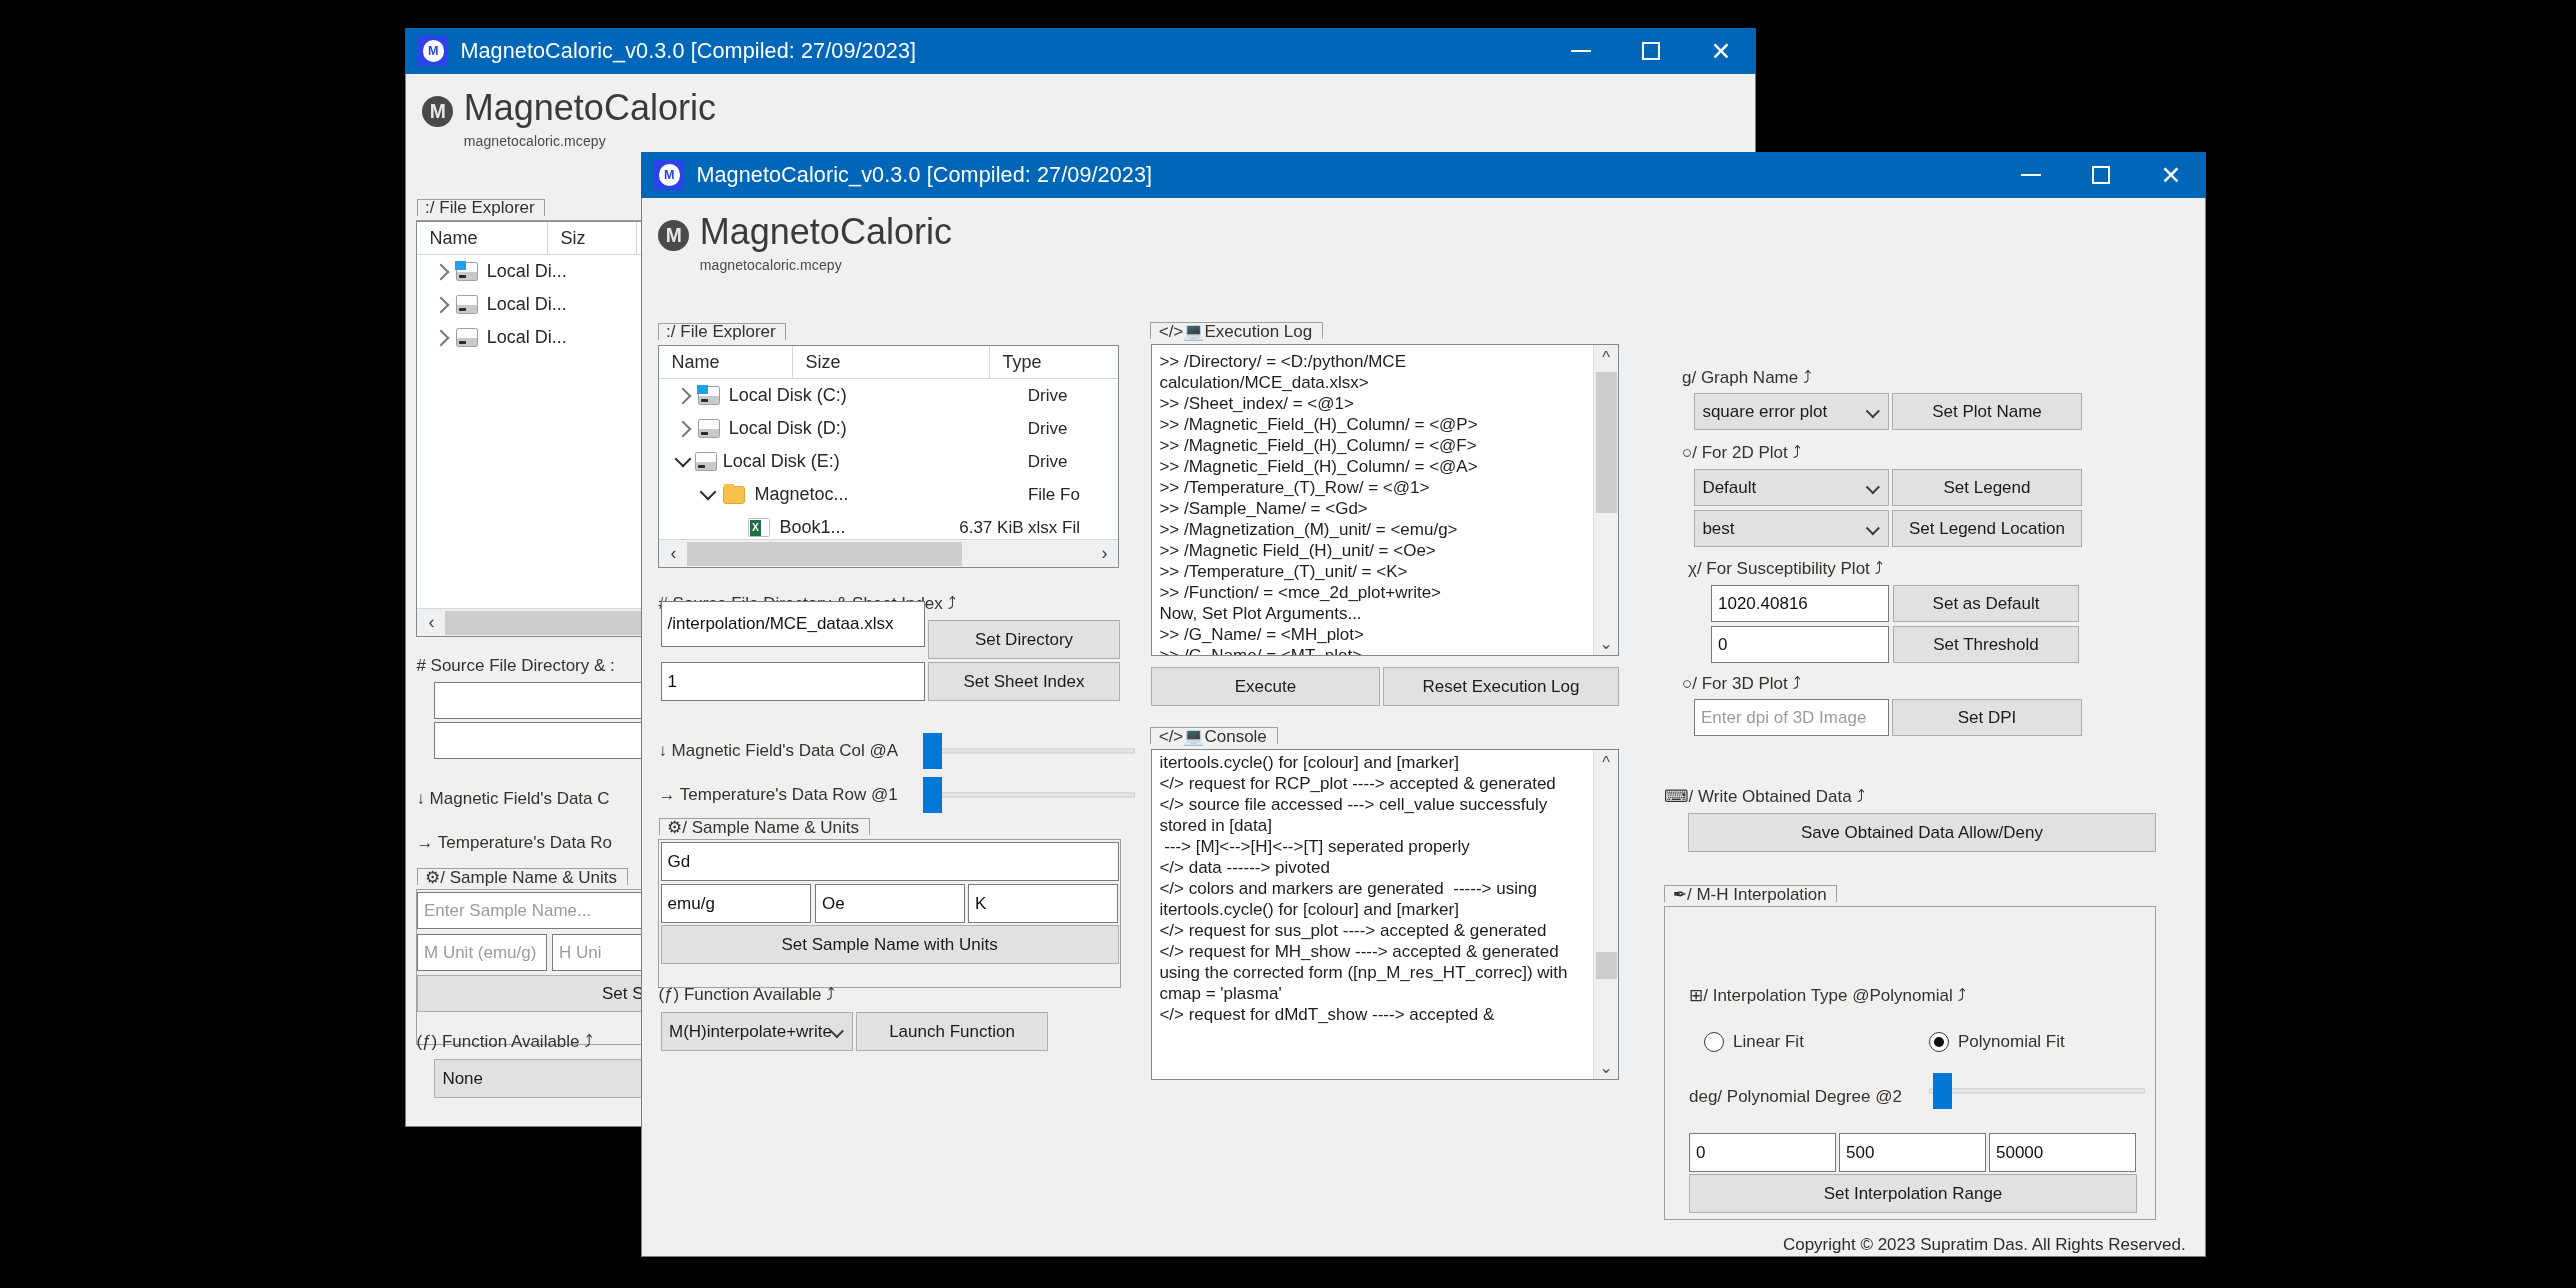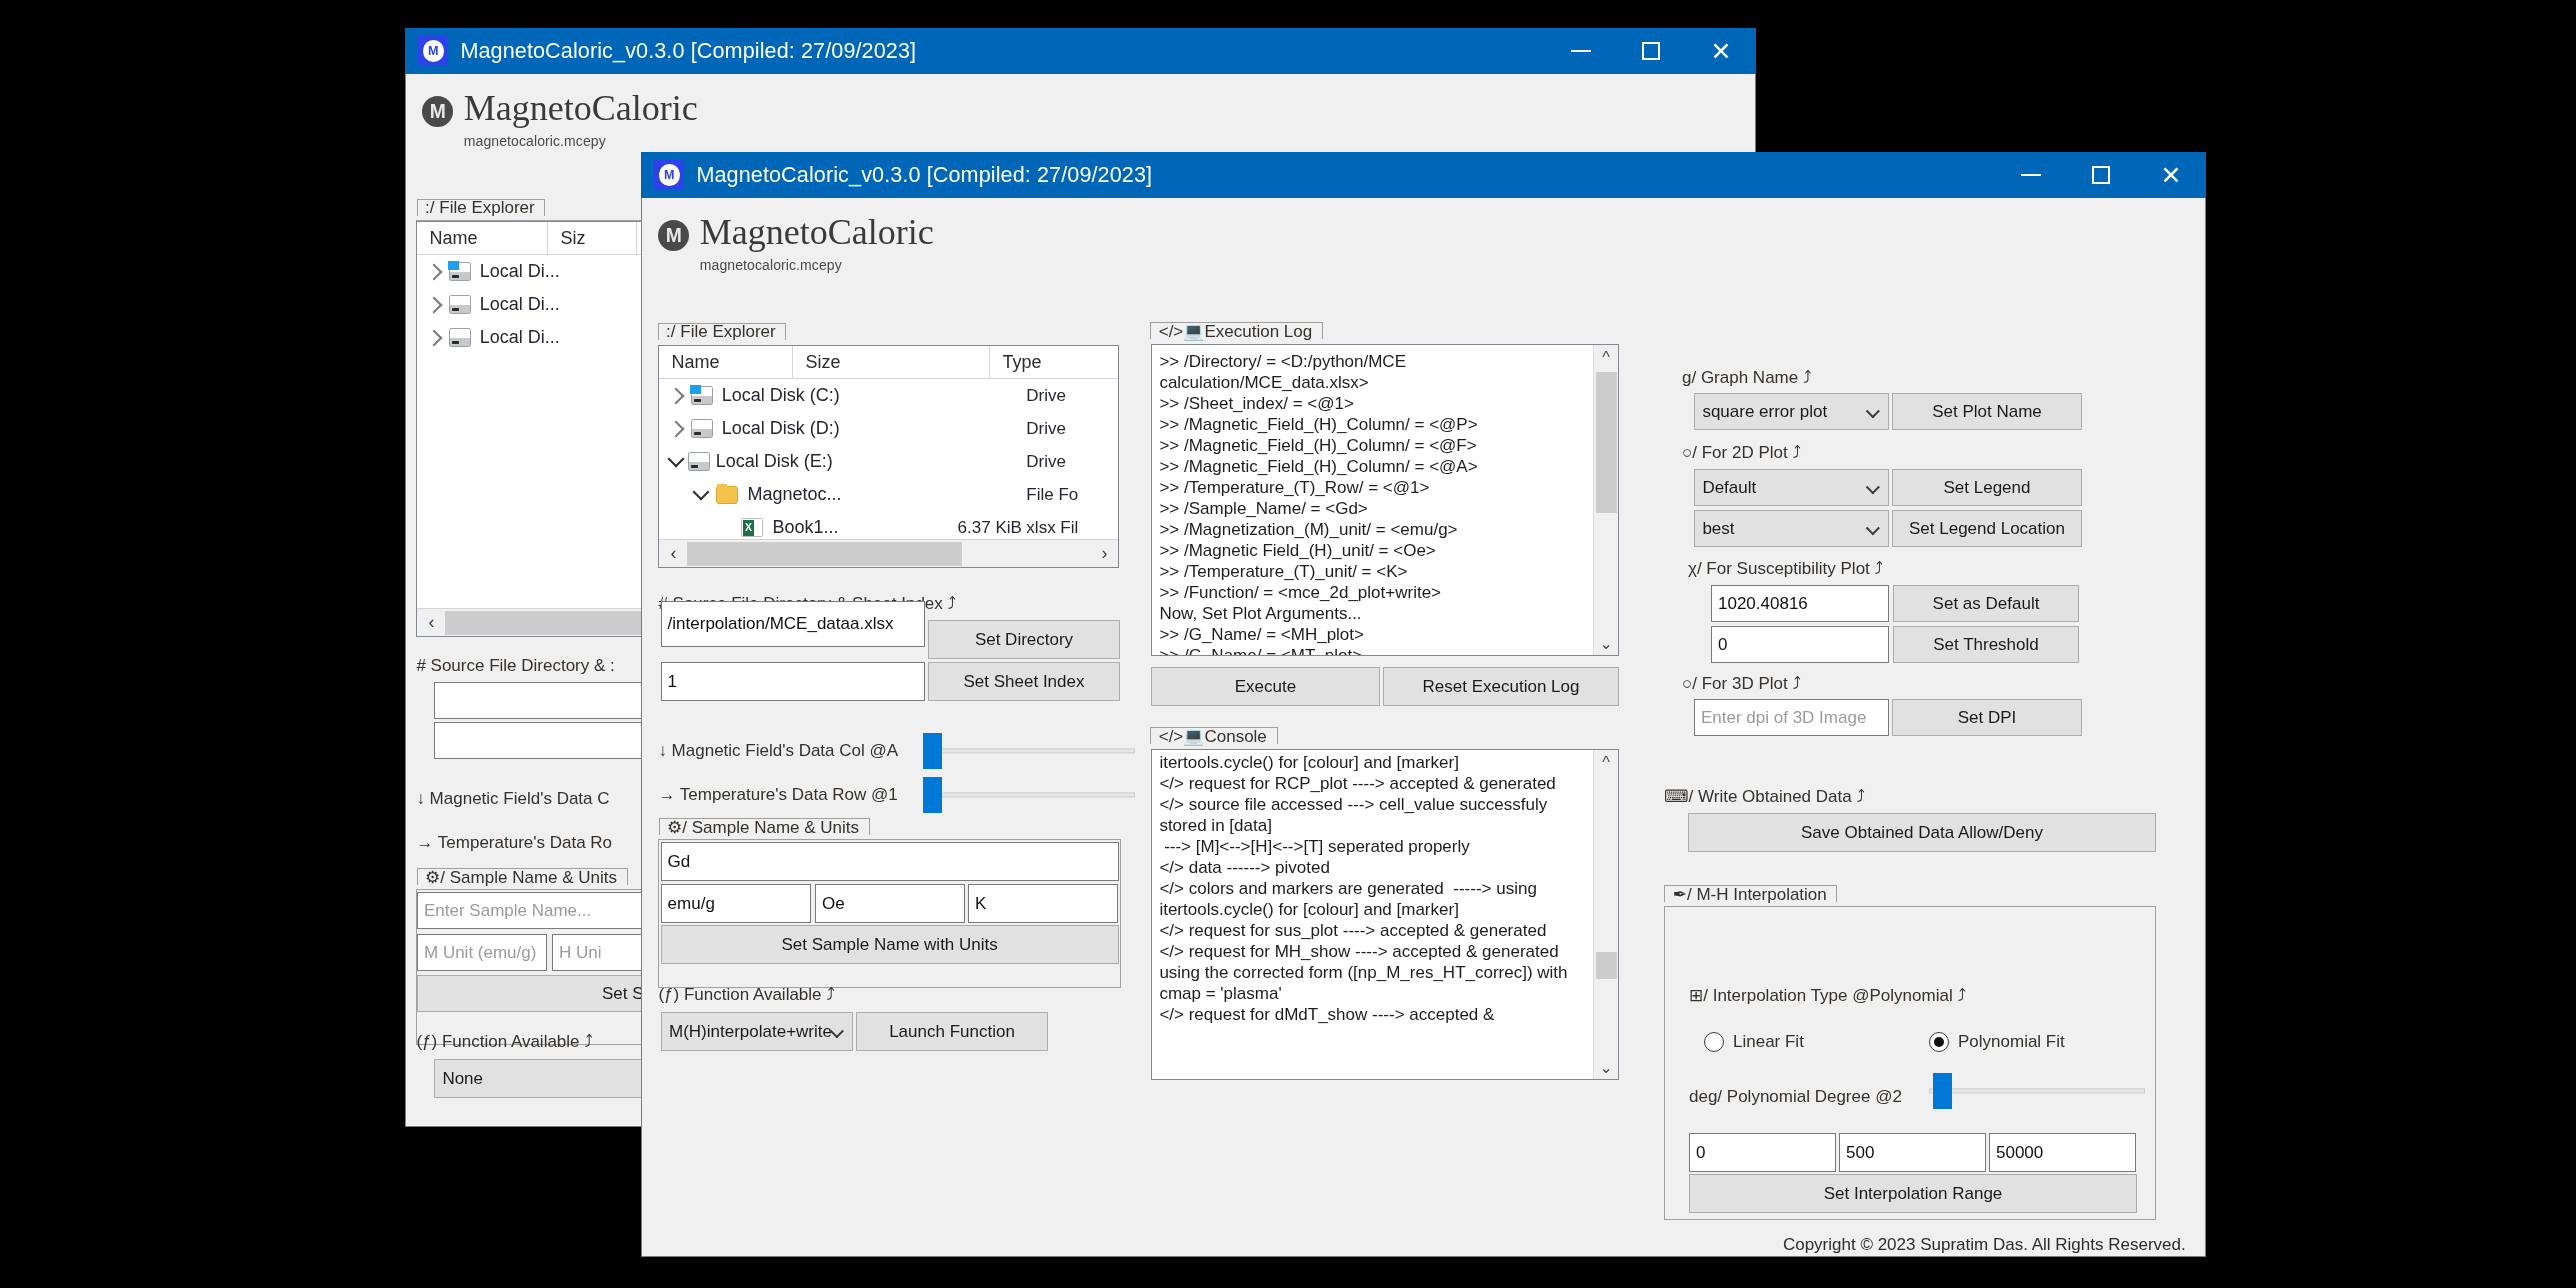--- a/index.html
+++ b/index.html
@@ -41,21 +41,21 @@
   .client { position: relative; width: 100%; height: calc(100% - 46px); background: #f0f0f0;
             border: 0.7px solid #7d7d7d; border-top: none; overflow: hidden; }
 
   
   .brand { position: absolute; display: flex; align-items: flex-start; }
   .brand-logo {
     width: 31px; height: 31px; border-radius: 50%;
     background: #4a4a4a; color: #e8e8e8; display:flex; align-items:center; justify-content:center;
     font-size: 19.3px; font-weight: bold; margin-right: 10.4px; margin-top: 6px;
   }
-  .brand-text .brand-name { font-size: 36px; color: #3a3a3a; line-height: 1; font-weight: 400; font-family: Liberation Serif, serif; }
+  .brand-text .brand-name { font-size: 36px; color: #3a3a3a; line-height: 1; font-weight: 400; }
   .brand-text .brand-sub { font-size: 14px; color: #4a4a4a; margin-top: 6.7px; letter-spacing: 0.1px; }
 
   
   .lf { position: absolute; border: 0.7px solid #a0a0a0; background: transparent; }
   .lf > .lf-title {
     position: absolute; top: -22px; left: -0.7px; height: 17px; padding: 0 9.7px 0 7.4px;
     background: #f0f0f0; border: 0.7px solid #a0a0a0; border-bottom: none;
     font-size: 17px; color: #36312c; display: flex; align-items: center; white-space: nowrap;
   }
 
@@ -94,21 +94,21 @@
     width: 20px; height: 20px; border-radius: 50%; border: 1.5px solid #3a3a3a; background: #fff;
     margin-right: 9px; display:flex; align-items:center; justify-content:center; flex: 0 0 auto;
   }
   .radio .dot.on::after { content:''; width: 10.4px; height: 10.4px; border-radius: 50%; background: #111; }
 
   
   .tree-wrap { position: absolute; background: #fff; border: 0.7px solid #828790; overflow: hidden; }
   .tree-head { display: flex; height: 33px; border-bottom: 0.7px solid #d6d6d6; background: #fff; }
   .tree-head .th { font-size: 18px; color: #2c2c2c; display: flex; align-items: center;
                    padding-left: 12px; border-right: 0.7px solid #d6d6d6; }
-  .tree-body { position: relative; }
+  .tree-body { position: relative; padding-left: 7px; }
   .trow { display: flex; align-items: center; height: 33px; font-size: 18px; color: #24282e; }
   .trow .tw { display:flex; align-items:center; overflow:hidden; white-space: nowrap; }
   .trow .sz { text-align: right; font-size: 17px; }
   .trow .ty { font-size: 17px; padding-left: 4.5px; white-space: nowrap; overflow: hidden; }
   .chev-r { width: 12px; height: 12px; border-right: 2.2px solid #7a7a7a; border-top: 2.2px solid #7a7a7a;
             transform: rotate(45deg); flex: 0 0 auto; }
   .chev-d { width: 12px; height: 12px; border-right: 2.2px solid #2f2f2f; border-bottom: 2.2px solid #2f2f2f;
             transform: rotate(45deg); margin-top: -4.5px; flex: 0 0 auto; }
   .ico { width: 22px; height: 19.3px; flex: 0 0 auto; position: relative; }
   .ico.drive { background: linear-gradient(#fdfdfd 0 55%, #c7c9cb 55% 100%);

